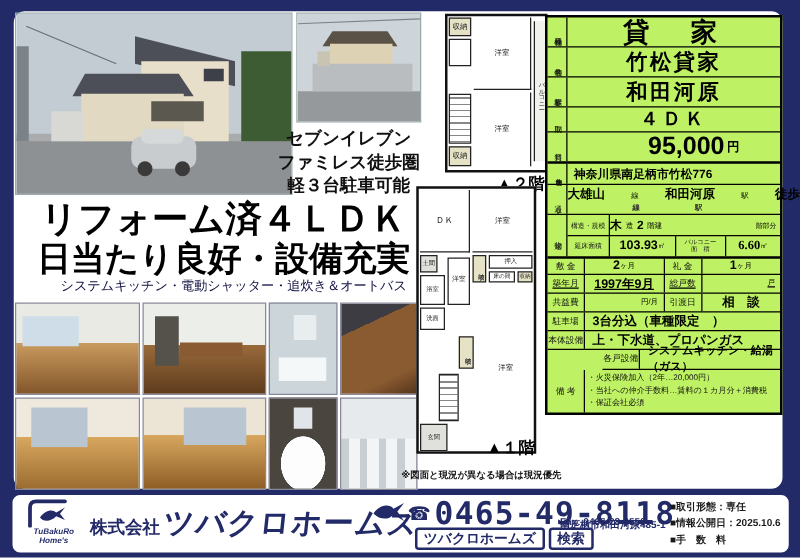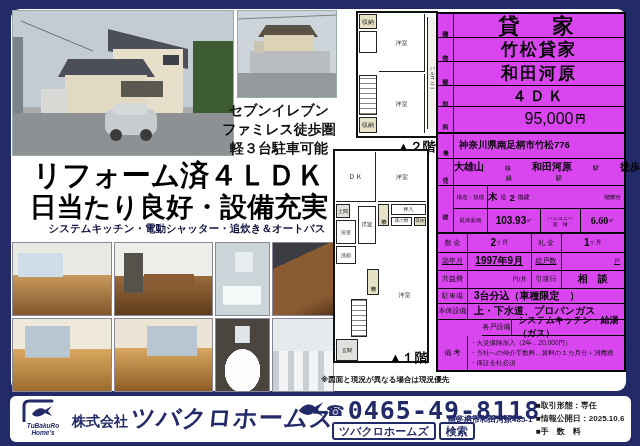--- a/index.html
+++ b/index.html
@@ -18,44 +18,44 @@
   .p-bath{background:linear-gradient(#f5f8f9,#f5f8f9) 50% 80%/72% 26% no-repeat,linear-gradient(#e8edf0,#e8edf0) 55% 18%/34% 28% no-repeat,#ccd5da;}
   .p-hall{background:linear-gradient(155deg,#3c3c42 0 26%,#8a5a30 26% 78%,#54351a 100%);}
   .p-room1{background:linear-gradient(#b9c6d2,#b9c6d2) 22% 18%/46% 44% no-repeat,linear-gradient(#efe9dd 0 42%,#d8a860 42%,#9c6c30 100%);}
   .p-room2{background:linear-gradient(#b9c6d2,#b9c6d2) 68% 16%/52% 42% no-repeat,linear-gradient(#ece5d6 0 40%,#d8a860 40%,#8d5d26 100%);}
   .p-toilet{background:radial-gradient(ellipse 18px 22px at 50% 72%,#fdfdfd 0 98%,transparent 100%),linear-gradient(#dfe5e8,#dfe5e8) 50% 12%/28% 24% no-repeat,#4a463f;}
   .p-balcony{background:repeating-linear-gradient(90deg,#c9ced2 0 6px,#f2f4f5 6px 15px) 0 100%/100% 55% no-repeat,#e6eaec;}
 
   
   .h1a{position:absolute;left:0px;top:147px;width:336px;font-size:29px;font-weight:900;color:#000;letter-spacing:0px;text-align:center;white-space:nowrap;}
   .h1b{position:absolute;left:0px;top:180px;width:336px;font-size:27px;font-weight:900;color:#000;text-align:center;white-space:nowrap;}
-  .h1c{position:absolute;left:0px;top:213px;width:336px;font-size:10.5px;font-weight:bold;color:#101040;text-align:center;white-space:nowrap;padding-left:16px;}
+  .h1c{position:absolute;left:0px;top:213px;width:336px;font-size:10.5px;font-weight:normal;color:#101040;text-align:center;white-space:nowrap;padding-left:16px;}
 
   
   .plan{position:absolute;background:#fff;border:2px solid #111;}
   .plan2f{left:345px;top:2px;width:82px;height:127px;}
   .plan1f{left:322px;top:140px;width:96px;height:214px;}
   .room{position:absolute;border:1px solid #222;font-size:6px;color:#222;display:flex;align-items:center;justify-content:center;text-align:center;line-height:1;}
   .beige{background:#e6e2c6;}
   .gray{background:#e0e0dc;}
   .vtext{writing-mode:vertical-rl;text-orientation:upright;letter-spacing:0;}
   .stairs{position:absolute;border:1px solid #222;background:repeating-linear-gradient(0deg,#888 0 1px,#fff 1px 5px);}
   .caption{position:absolute;font-size:13px;font-weight:900;color:#000;white-space:nowrap;}
   .plan-note{position:absolute;left:310px;top:366px;font-size:7.5px;font-weight:bold;color:#111;white-space:nowrap;}
 
   
-  .spec{position:absolute;left:425px;top:3px;width:190px;height:360px;border:2px solid #000;display:flex;flex-direction:column;background:#d946ef;}
+  .spec{position:absolute;left:425px;top:3px;width:190px;height:320px;border:2px solid #000;display:flex;flex-direction:column;background:#bef264;}
   .srow{display:flex;border-bottom:1px solid #000;align-items:stretch;}
   .srow:last-child{border-bottom:none;flex:1;}
   .slab{width:16px;border-right:1px solid #000;display:flex;align-items:center;justify-content:center;font-size:6px;color:#111;writing-mode:vertical-rl;text-orientation:upright;line-height:1;flex:none;padding:1px 0;}
   .sval{flex:1;display:flex;align-items:center;justify-content:center;color:#000;}
   .big1{font-size:21px;font-weight:900;letter-spacing:6px;}
   .big2{font-size:17px;font-weight:900;letter-spacing:2px;}
   .big3{font-size:15px;font-weight:900;letter-spacing:3px;}
-  .rent{font-size:16px;font-weight:400;letter-spacing:0;margin-left:32px;}
+  .rent{font-size:20px;font-weight:700;letter-spacing:0;margin-left:32px;}
   .unit{font-size:10px;font-weight:bold;margin-left:2px;}
   .addr{font-size:9.5px;font-weight:bold;justify-content:flex-start;padding-left:5px;}
   .acc{flex:1;display:flex;flex-direction:column;justify-content:center;font-size:10px;font-weight:bold;}
   .accl1{display:flex;align-items:baseline;justify-content:center;gap:21px;white-space:nowrap;}
   .accl2{display:flex;font-size:6px;color:#333;}
   .accl2 span:first-child{margin-left:52px;}
   .accl2 span:last-child{margin-left:44px;}
   .tiny{font-size:6px;font-weight:normal;}
   .sgroup{flex:1;display:flex;flex-direction:column;}
   .subrow{display:flex;flex:1;border-bottom:1px solid #000;align-items:stretch;}

